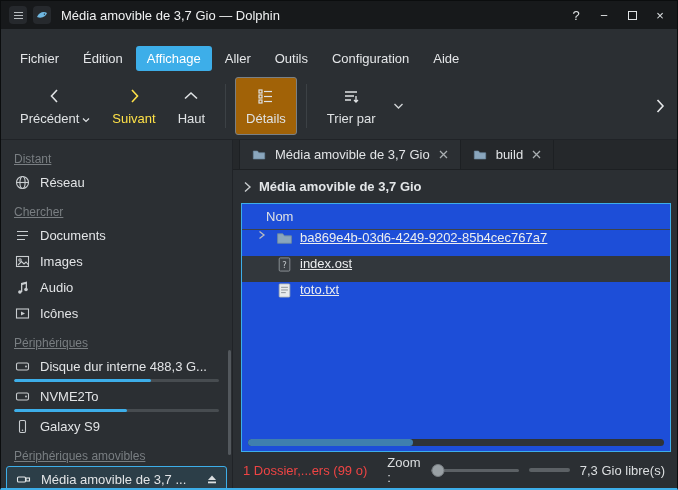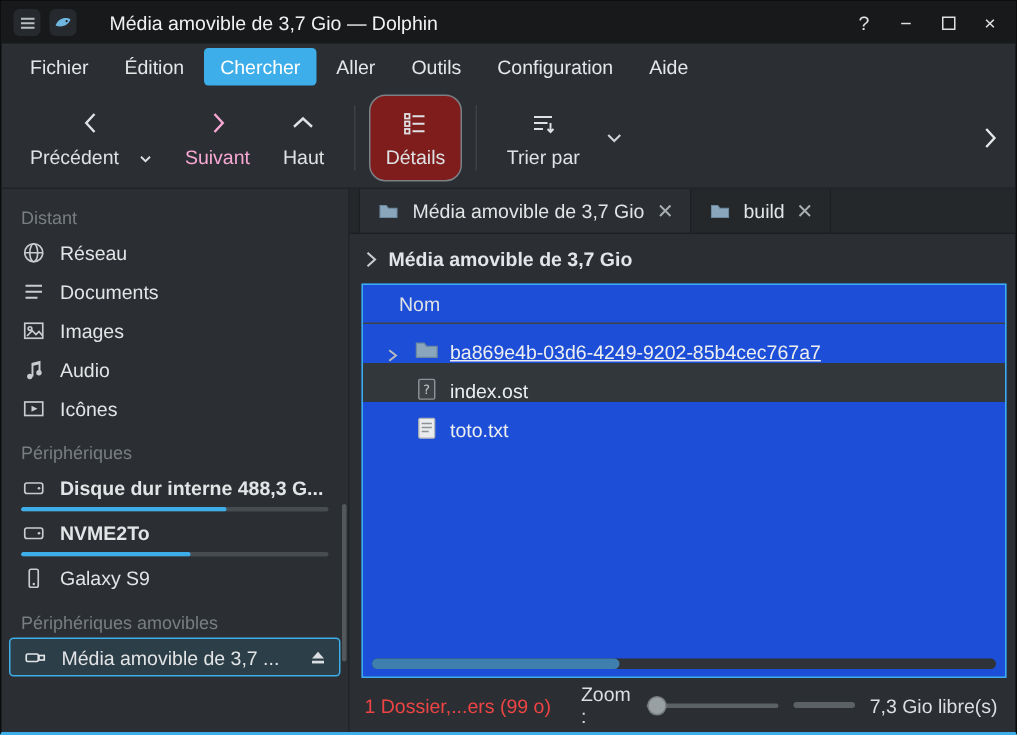--- a/index.html
+++ b/index.html
@@ -6,53 +6,53 @@
   html,body { background:#101214; }
   body { font-family:"Liberation Sans", sans-serif; }
 
   .window { width:678px; height:490px; background:#2b2f33; color:#e8eaeb; font-size:13px;
             position:relative; overflow:hidden; border:1px solid #0b0d0e; border-bottom:2px solid #3daee9;
             display:flex; flex-direction:column; }
 
   
   .titlebar { height:28px; background:#17191b; display:flex; align-items:center; padding:0 8px; gap:6px; flex:0 0 auto; }
   .app-icon { width:18px; height:18px; background:#26292d; border-radius:4px; display:flex; align-items:center; justify-content:center; }
-  .title-text { color:#f0f1f2; font-size:13px; margin-left:16px; white-space:nowrap; }
+  .title-text { color:#f0f1f2; font-size:13px; margin-left:4px; white-space:nowrap; }
   .win-btns { margin-left:auto; display:flex; align-items:center; gap:10px; }
   .win-btn { width:18px; height:18px; display:flex; align-items:center; justify-content:center;
              color:#dfe2e4; font-size:13px; line-height:1; cursor:default; }
   .max-glyph { width:9px; height:9px; border:1.4px solid #dfe2e4; }
 
   
-  .menubar { height:30px; display:flex; align-items:center; padding:0 8px; gap:2px; flex:0 0 auto; }
+  .menubar { height:30px; display:flex; align-items:center; padding:0 8px; gap:2px; flex:0 0 auto;margin-top:14px; }
   .menu-item { padding:5px 11px; border-radius:3px; color:#e4e6e8; }
   .menu-item.active { background:#3daee9; color:#ffffff; }
 
   
   .toolbar { height:67px; display:flex; align-items:center; padding:3px 8px; border-bottom:1px solid #202327; flex:0 0 auto; }
   .tool-btn { display:flex; flex-direction:column; align-items:center; justify-content:center; gap:5px;
               padding:5px 10px; border:1px solid transparent; border-radius:3px; color:#dfe2e4; height:58px; }
-  .tool-btn.pressed { background:#7f1d1d; border-color:#7a8085;border-radius:11px; }
-  .tool-btn.disabled { color:#f9a8d4; }
+  .tool-btn.pressed { background:#a16207; border-color:#7a8085; }
+  .tool-btn.disabled { color:#fde047; }
   .t-icon { height:20px; display:flex; align-items:center; }
-  .t-label { font-size:13px; display:flex; align-items:center; gap:14px; white-space:nowrap; }
+  .t-label { font-size:13px; display:flex; align-items:center; gap:3px; white-space:nowrap; }
   .mini-chev { margin-top:3px; }
   .tool-sep { width:1px; height:44px; background:#3c4145; margin:0 9px; }
   .tool-chev-right { margin-left:6px; display:flex; align-items:center; color:#cfd3d5; }
   .tool-overflow { margin-left:auto; display:flex; align-items:center; color:#e4e6e8; padding-right:4px; }
 
   
   .bodyrow { flex:1; display:flex; min-height:0; }
 
   
   .sidebar { width:232px; flex:0 0 auto; border-right:1px solid #202327; padding-top:8px; position:relative; overflow:hidden; }
-  .side-header { color:#797e82; font-size:12px; padding:4px 13px 3px; height:21px; }
+  .side-header { color:#797e82; font-size:12px; padding:4px 13px 3px; height:21px;text-decoration:underline; }
   .side-header.gap { margin-top:6px; }
   .side-item { display:flex; align-items:center; gap:9px; padding:0 13px; height:26px; color:#e2e4e6; }
-  .side-item.device { display:block; height:30px; padding:2px 13px 0;font-weight:bold; }
+  .side-item.device { display:block; height:30px; padding:2px 13px 0; }
   .device-row { display:flex; align-items:center; gap:9px; height:22px; }
   .usage { height:3px; background:#474c50; border-radius:2px; margin-top:2px; overflow:hidden; }
   .usage-fill { display:block; height:100%; background:#3daee9; border-radius:2px; }
   .side-item.selected { margin:0 5px; padding:0 8px; border:1px solid #3daee9; border-radius:3px;
                         background:rgba(61,174,233,0.12); height:26px; }
   .eject { margin-left:auto; display:flex; align-items:center; }
   .s-icon { width:17px; display:flex; justify-content:center; flex:0 0 auto; }
   .s-label { white-space:nowrap; overflow:hidden; }
   .side-scroll { position:absolute; right:1px; top:210px; width:3px; height:105px; background:#53585d; border-radius:2px; }
 
@@ -64,21 +64,21 @@
   .tab-close { display:flex; align-items:center; padding:2px; }
 
   .crumb-row { height:33px; display:flex; align-items:center; gap:7px; padding:0 10px; flex:0 0 auto; }
   .crumb-label { font-weight:bold; color:#e3e6e8; }
 
   .fileview { flex:1; margin:0 6px 0 8px; border:1px solid #3daee9; background:#1d4ed8; position:relative;
               display:flex; flex-direction:column; min-height:0; }
   .view-header { height:26px; border-bottom:1px solid #3e4347; display:flex; align-items:center;
                  padding-left:24px; color:#dfe2e4; flex:0 0 auto; }
   .rows { flex:1; }
-  .file-row { height:26px; display:flex; align-items:flex-end; gap:7px; padding-left:12px; }
+  .file-row { height:26px; display:flex; align-items:flex-start; gap:7px; padding-left:12px;text-decoration:underline; }
   .file-row.alt { background:#32373c; }
   .expander { width:14px; display:flex; justify-content:center; color:#b8bcbf; }
   .f-icon { width:18px; display:flex; justify-content:center; }
   .f-name { color:#eceeef; }
   .f-name.underline { text-decoration:underline; }
   .hscroll-track { position:absolute; left:6px; right:6px; bottom:5px; height:7px; border-radius:4px; background:#2f3337; }
   .hscroll-handle { position:absolute; left:6px; bottom:5px; height:7px; width:165px; border-radius:4px; background:#3f7fae; }
 
   
   .statusbar { height:36px; display:flex; align-items:center; padding:0 12px 0 10px; gap:10px; flex:0 0 auto; }
@@ -118,21 +118,21 @@
       <span class="win-btn">
           <span class="max-glyph"></span>
         </span>
       <span class="win-btn">×</span>
     </span>
   </div>
 
   <div class="menubar">
     <span class="menu-item">Fichier</span>
     <span class="menu-item">Édition</span>
-    <span class="menu-item active">Chercher</span>
+    <span class="menu-item active">Affichage</span>
     <span class="menu-item">Aller</span>
     <span class="menu-item">Outils</span>
     <span class="menu-item">Configuration</span>
     <span class="menu-item">Aide</span>
   </div>
 
   <div class="toolbar">
     <div class="tool-btn">
       <span class="t-icon">
         <svg width="16" height="16" viewBox="0 0 16 16">
@@ -225,20 +225,21 @@
               <g fill="none" stroke="#c9cdd0" stroke-width="1.1">
                 <circle cx="7.5" cy="7.5" r="6"></circle>
                 <ellipse cx="7.5" cy="7.5" rx="2.6" ry="6"></ellipse>
                 <path d="M1.5 7.5h12"></path>
               </g>
             </svg>
         </span>
         <span class="s-label">Réseau</span>
       </div>
 
+      <div class="side-header gap">Chercher</div>
       <div class="side-item">
         <span class="s-icon">
           <svg width="15" height="15" viewBox="0 0 15 15">
               <g fill="none" stroke="#c9cdd0" stroke-width="1.2">
                 <path d="M2 3.5h11M2 7.5h11M2 11.5h8"></path>
               </g>
             </svg>
         </span>
         <span class="s-label">Documents</span>
       </div>

